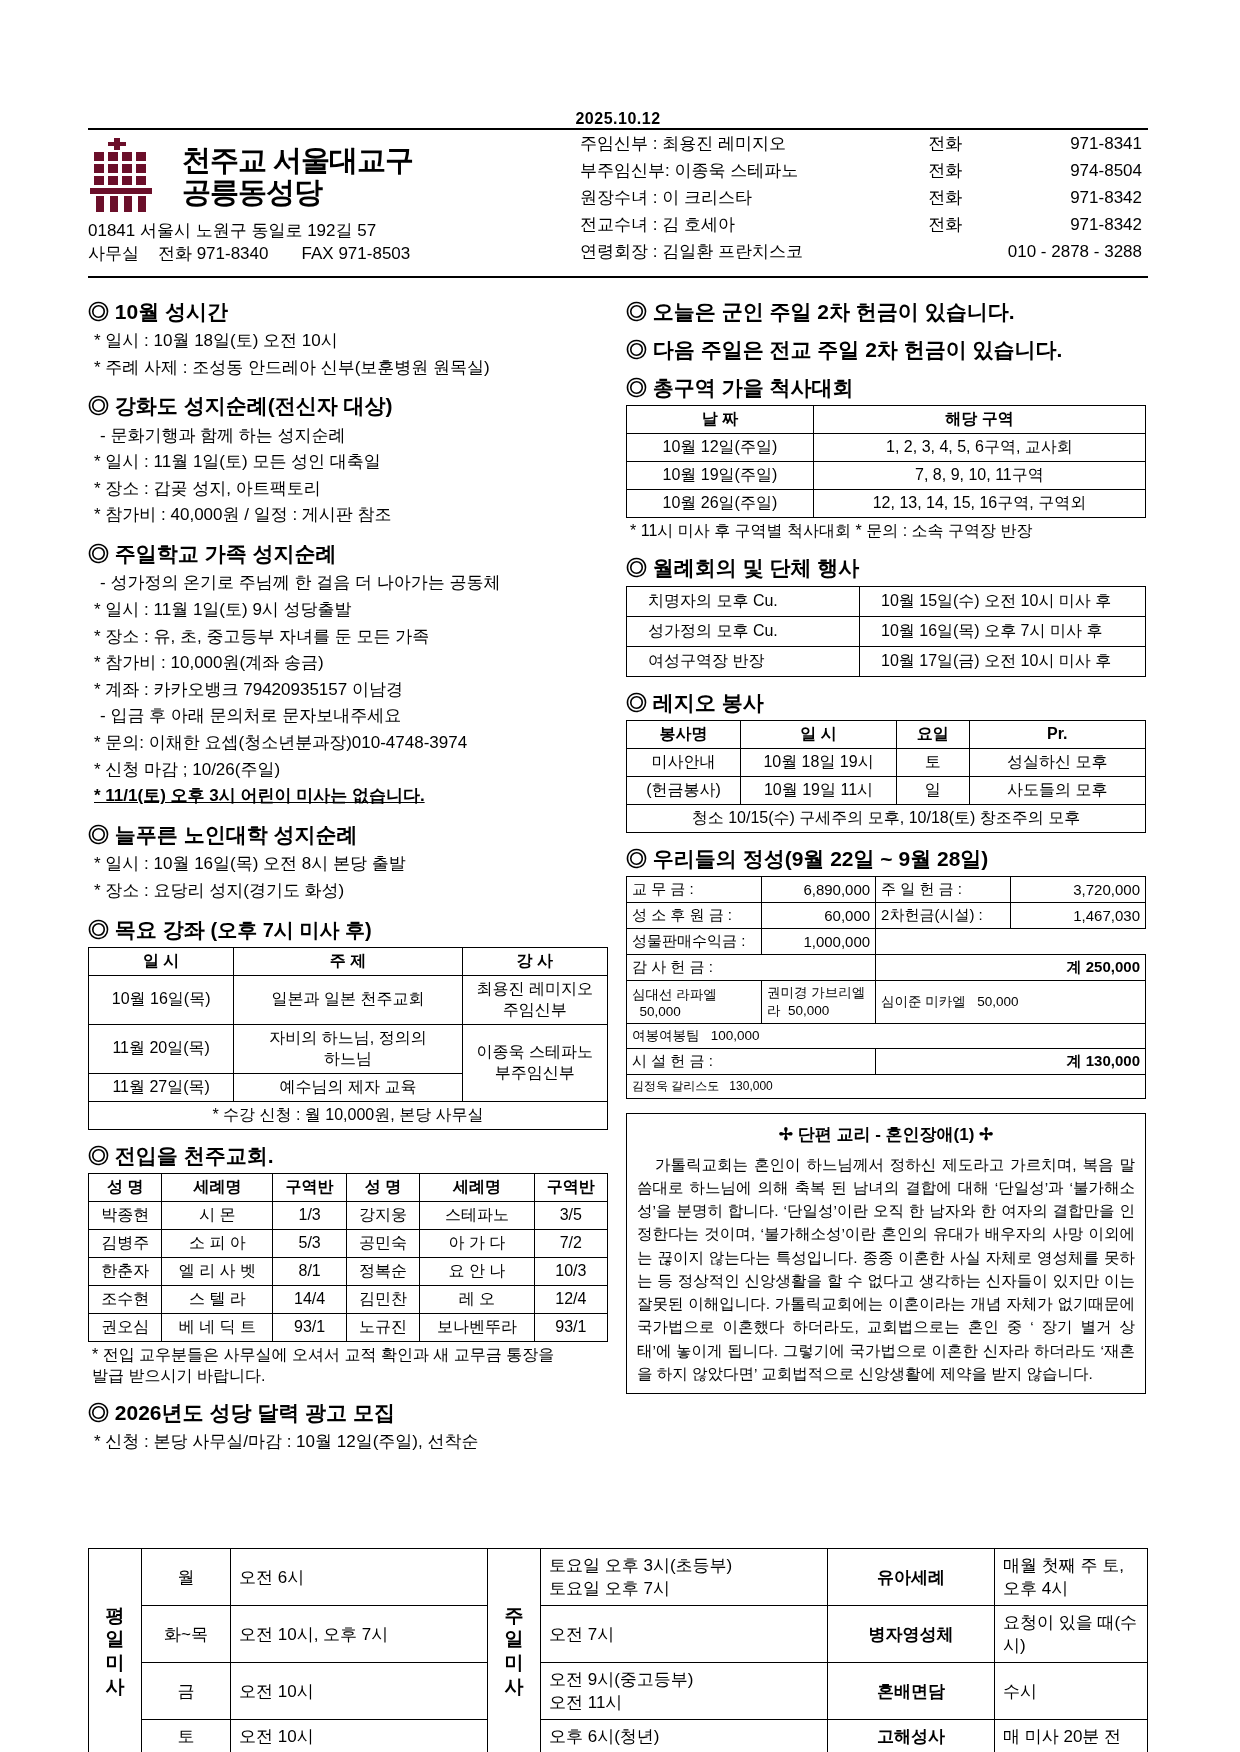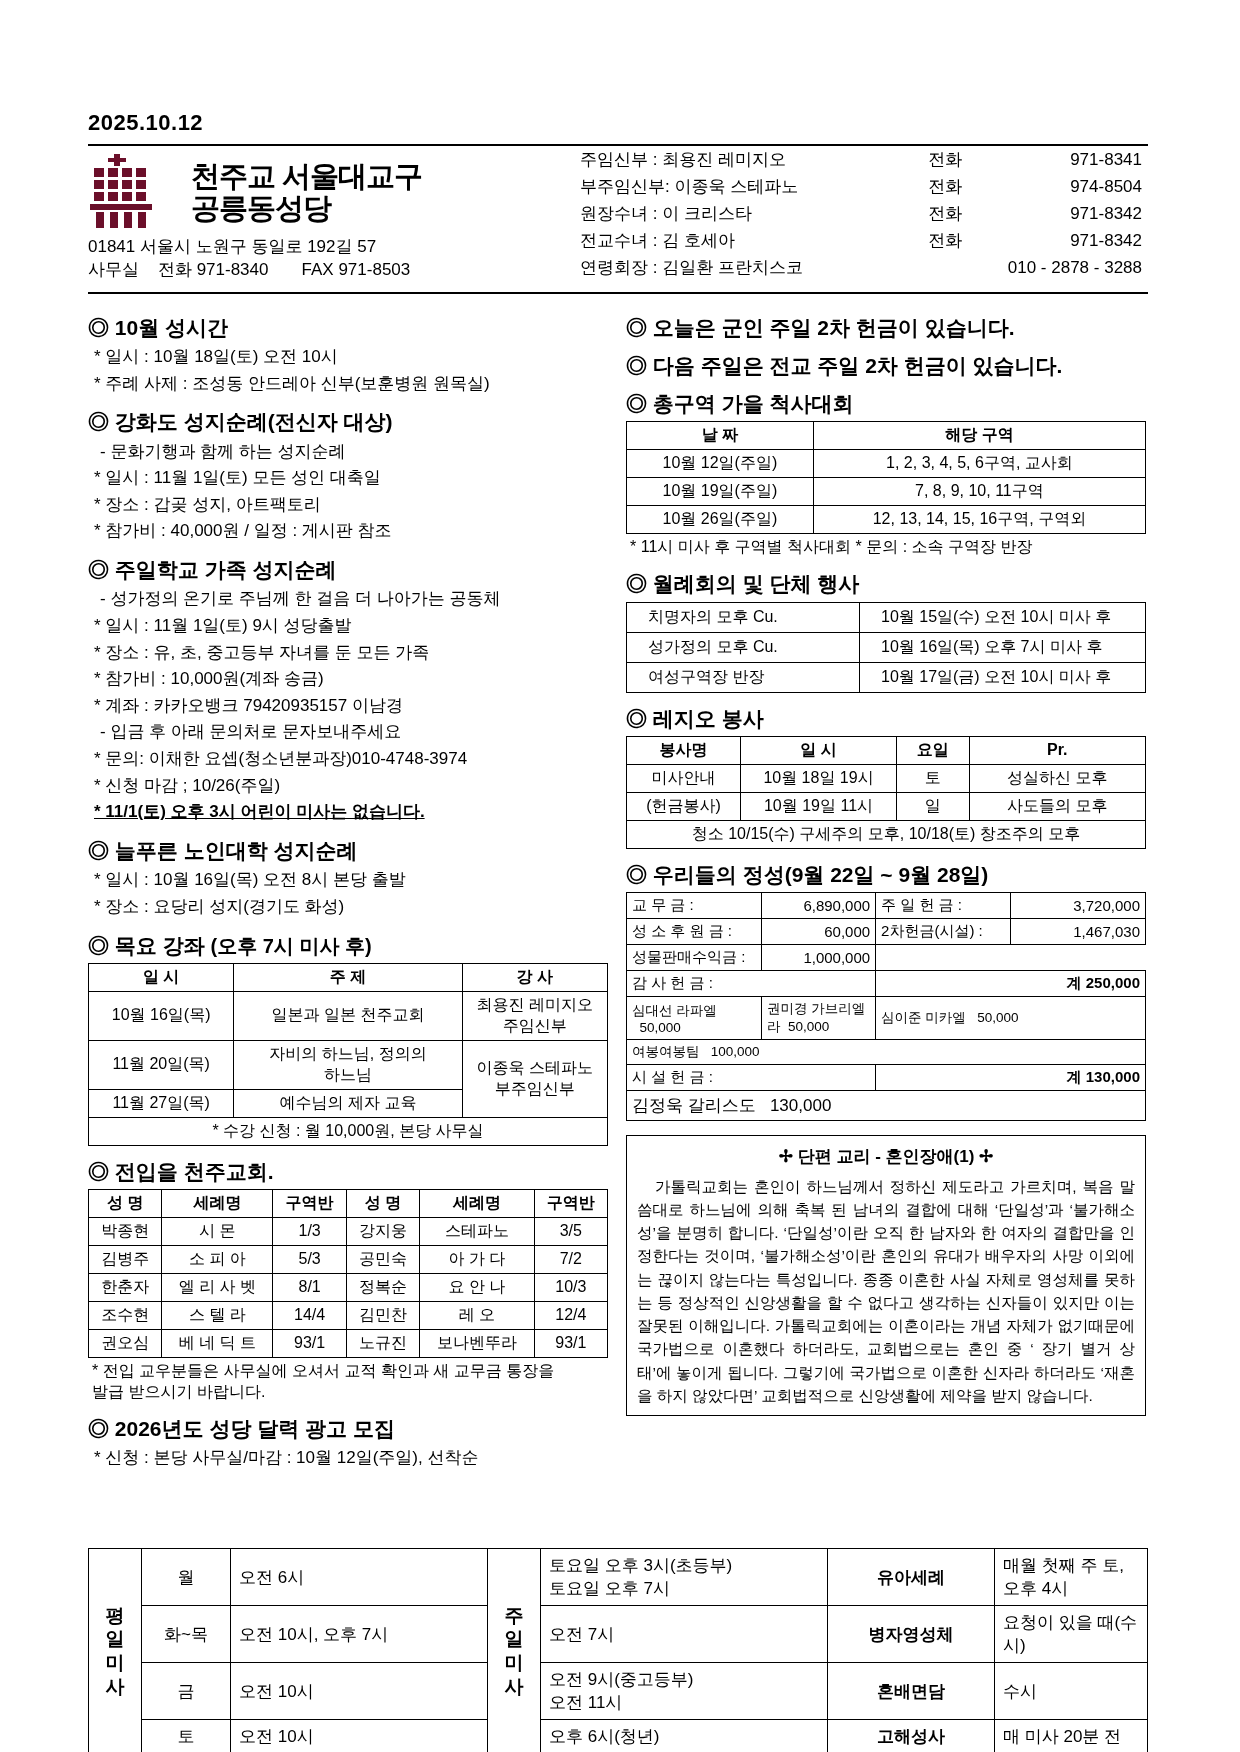--- a/index.html
+++ b/index.html
@@ -5,25 +5,25 @@
   html, body { margin:0; padding:0; }
   body {
     width:1240px; height:1752px;
     background:#ffffff;
     font-family:"Liberation Sans", sans-serif;
     color:#000;
     position:relative;
   }
   .page { position:absolute; left:88px; top:110px; width:1060px; }
 
-  .date-line { text-align:left; font-size:22px; font-weight:bold; letter-spacing:0.5px; margin-bottom:8px; }
+  .date-line { text-align:center; font-size:16px; font-weight:bold; letter-spacing:0.5px; margin-bottom:0; }
 
   .topbar { display:flex; border-top:2px solid #000; }
   .topleft { width:480px; padding:8px 0 4px 0; }
-  .logo-row { display:flex; align-items:center; gap:17px; }
+  .logo-row { display:flex; align-items:center; gap:8px; }
   .logo-mark { width:86px; height:76px; position:relative; }
   .logo-mark .brick { position:absolute; background:#6b0f2a; }
   .church-name { font-size:29px; font-weight:bold; line-height:1.12; color:#000; letter-spacing:-1px; }
   .addr { font-size:17px; margin-top:6px; line-height:1.35; }
 
   .topright { flex:1; border-left:0; padding-left:10px; font-size:17px; }
   .topright table { border-collapse:collapse; width:100%; }
   .topright td { padding:2px 2px; white-space:nowrap; }
   .topright .lbl { width:170px; }
   .topright .tel { text-align:right; width:68px; }
@@ -393,21 +393,21 @@
           <td colspan="4" style="font-size:13.5px;margin-top:27px;">
             <span>여봉여봉팀</span>
             &nbsp;&nbsp;<span>100,000</span>
           </td>
         </tr>
         <tr>
           <td colspan="2">시 설 헌 금 :</td>
           <td colspan="2" class="r b">계 130,000</td>
         </tr>
         <tr>
-          <td colspan="4" style="font-size:17px;">
+          <td colspan="4" style="font-size:12px;">
             <span>김정욱 갈리스도</span>
             &nbsp;&nbsp;<span>130,000</span>
           </td>
         </tr>
       </tbody>
         </table>
 
       <div class="doc-box" style="margin-top:14px;">
         <div class="doc-title">✢ 단편 교리 - 혼인장애(1) ✢</div>
         <div class="doc-body">가톨릭교회는 혼인이 하느님께서 정하신 제도라고 가르치며, 복음 말씀대로 하느님에 의해 축복 된 남녀의 결합에 대해 ‘단일성’과 ‘불가해소성’을 분명히 합니다. ‘단일성’이란 오직 한 남자와 한 여자의 결합만을 인정한다는 것이며, ‘불가해소성’이란 혼인의 유대가 배우자의 사망 이외에는 끊이지 않는다는 특성입니다. 종종 이혼한 사실 자체로 영성체를 못하는 등 정상적인 신앙생활을 할 수 없다고 생각하는 신자들이 있지만 이는 잘못된 이해입니다. 가톨릭교회에는 이혼이라는 개념 자체가 없기때문에 국가법으로 이혼했다 하더라도, 교회법으로는 혼인 중 ‘ 장기 별거 상태’에 놓이게 됩니다. 그렇기에 국가법으로 이혼한 신자라 하더라도 ‘재혼을 하지 않았다면’ 교회법적으로 신앙생활에 제약을 받지 않습니다.</div>

